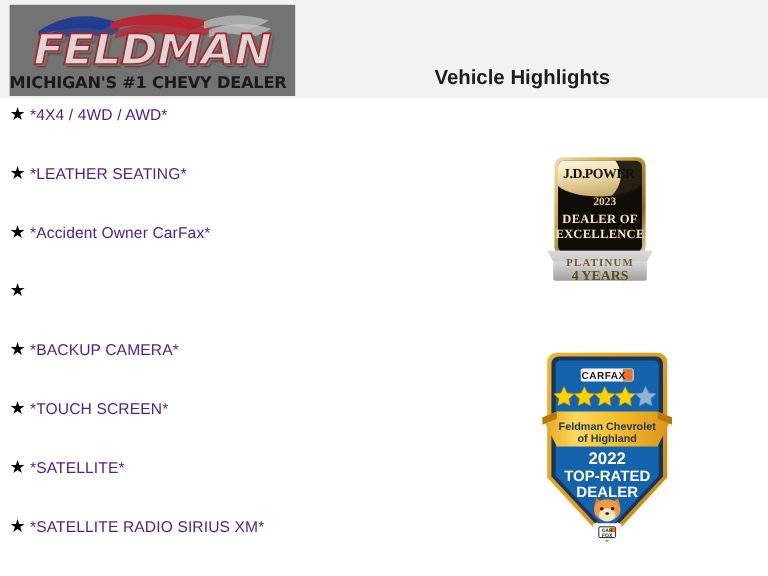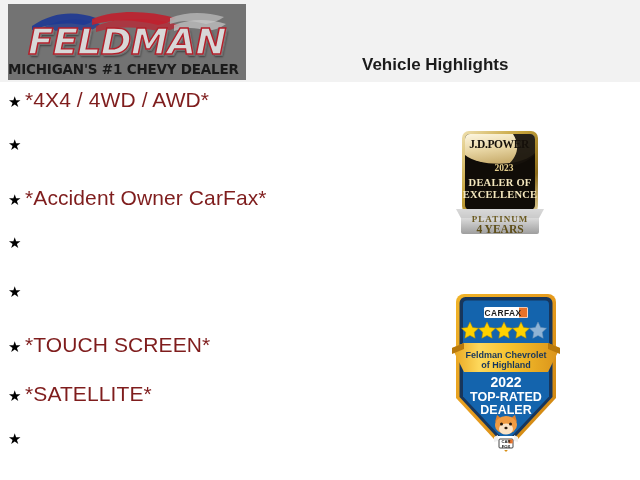--- a/index.html
+++ b/index.html
@@ -97,22 +97,22 @@
   }
   .hl-star {
     font-size: 15px;
     color: #000000;
     line-height: 1;
     width: 17px;
     flex: 0 0 17px;
   }
   .hl-text {
     font-family: "Liberation Sans", sans-serif;
-    font-size: 21px;
-    color: #7f1d1d;
+    font-size: 13px;
+    color: #4c1d95;
     white-space: nowrap;
     letter-spacing: 0.1px;
     text-align: center;
   }
 
   
   .jdp {
     position: absolute;
     left: 452px;
     top: 129px;
@@ -152,41 +152,44 @@
   <div class="header-title">Vehicle Highlights</div>
 </div>
 
 <div class="highlights">
   <div class="hl-item">
     <span class="hl-star">★</span>
     <span class="hl-text">*4X4 / 4WD / AWD*</span>
   </div>
   <div class="hl-item">
     <span class="hl-star">★</span>
+    <span class="hl-text">*LEATHER SEATING*</span>
   </div>
   <div class="hl-item">
     <span class="hl-star">★</span>
     <span class="hl-text">*Accident Owner CarFax*</span>
   </div>
   <div class="hl-item">
     <span class="hl-star">★</span>
   </div>
   <div class="hl-item">
     <span class="hl-star">★</span>
+    <span class="hl-text">*BACKUP CAMERA*</span>
   </div>
   <div class="hl-item">
     <span class="hl-star">★</span>
     <span class="hl-text">*TOUCH SCREEN*</span>
   </div>
   <div class="hl-item">
     <span class="hl-star">★</span>
     <span class="hl-text">*SATELLITE*</span>
   </div>
   <div class="hl-item">
     <span class="hl-star">★</span>
+    <span class="hl-text">*SATELLITE RADIO SIRIUS XM*</span>
   </div>
 </div>
 
 <svg class="jdp" viewBox="0 0 96 108">
   <defs>
     <linearGradient id="jdpGold" x1="0" y1="0" x2="1" y2="1">
       <stop offset="0%" stop-color="#e8d9a8"></stop>
       <stop offset="35%" stop-color="#c9a83f"></stop>
       <stop offset="60%" stop-color="#8e6d1c"></stop>
       <stop offset="100%" stop-color="#d9c display"></stop>

